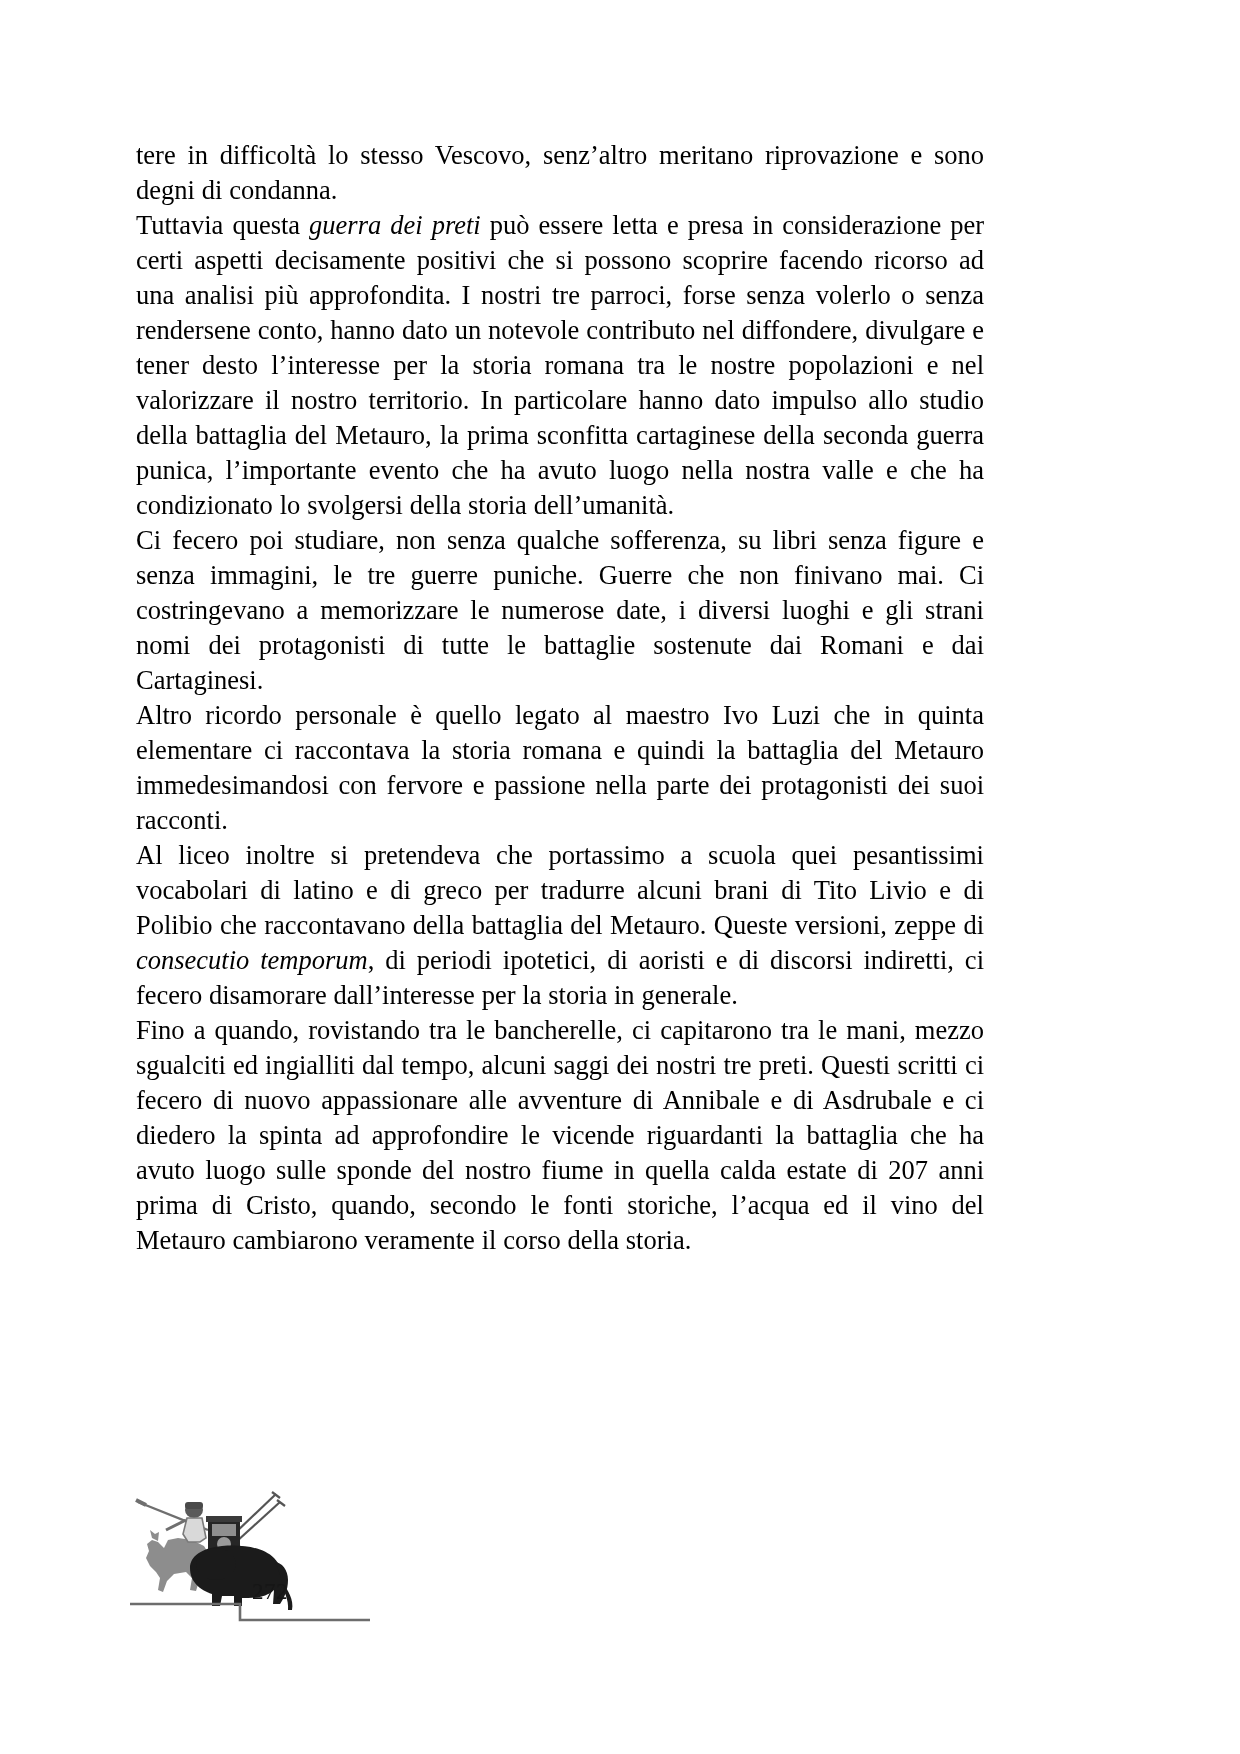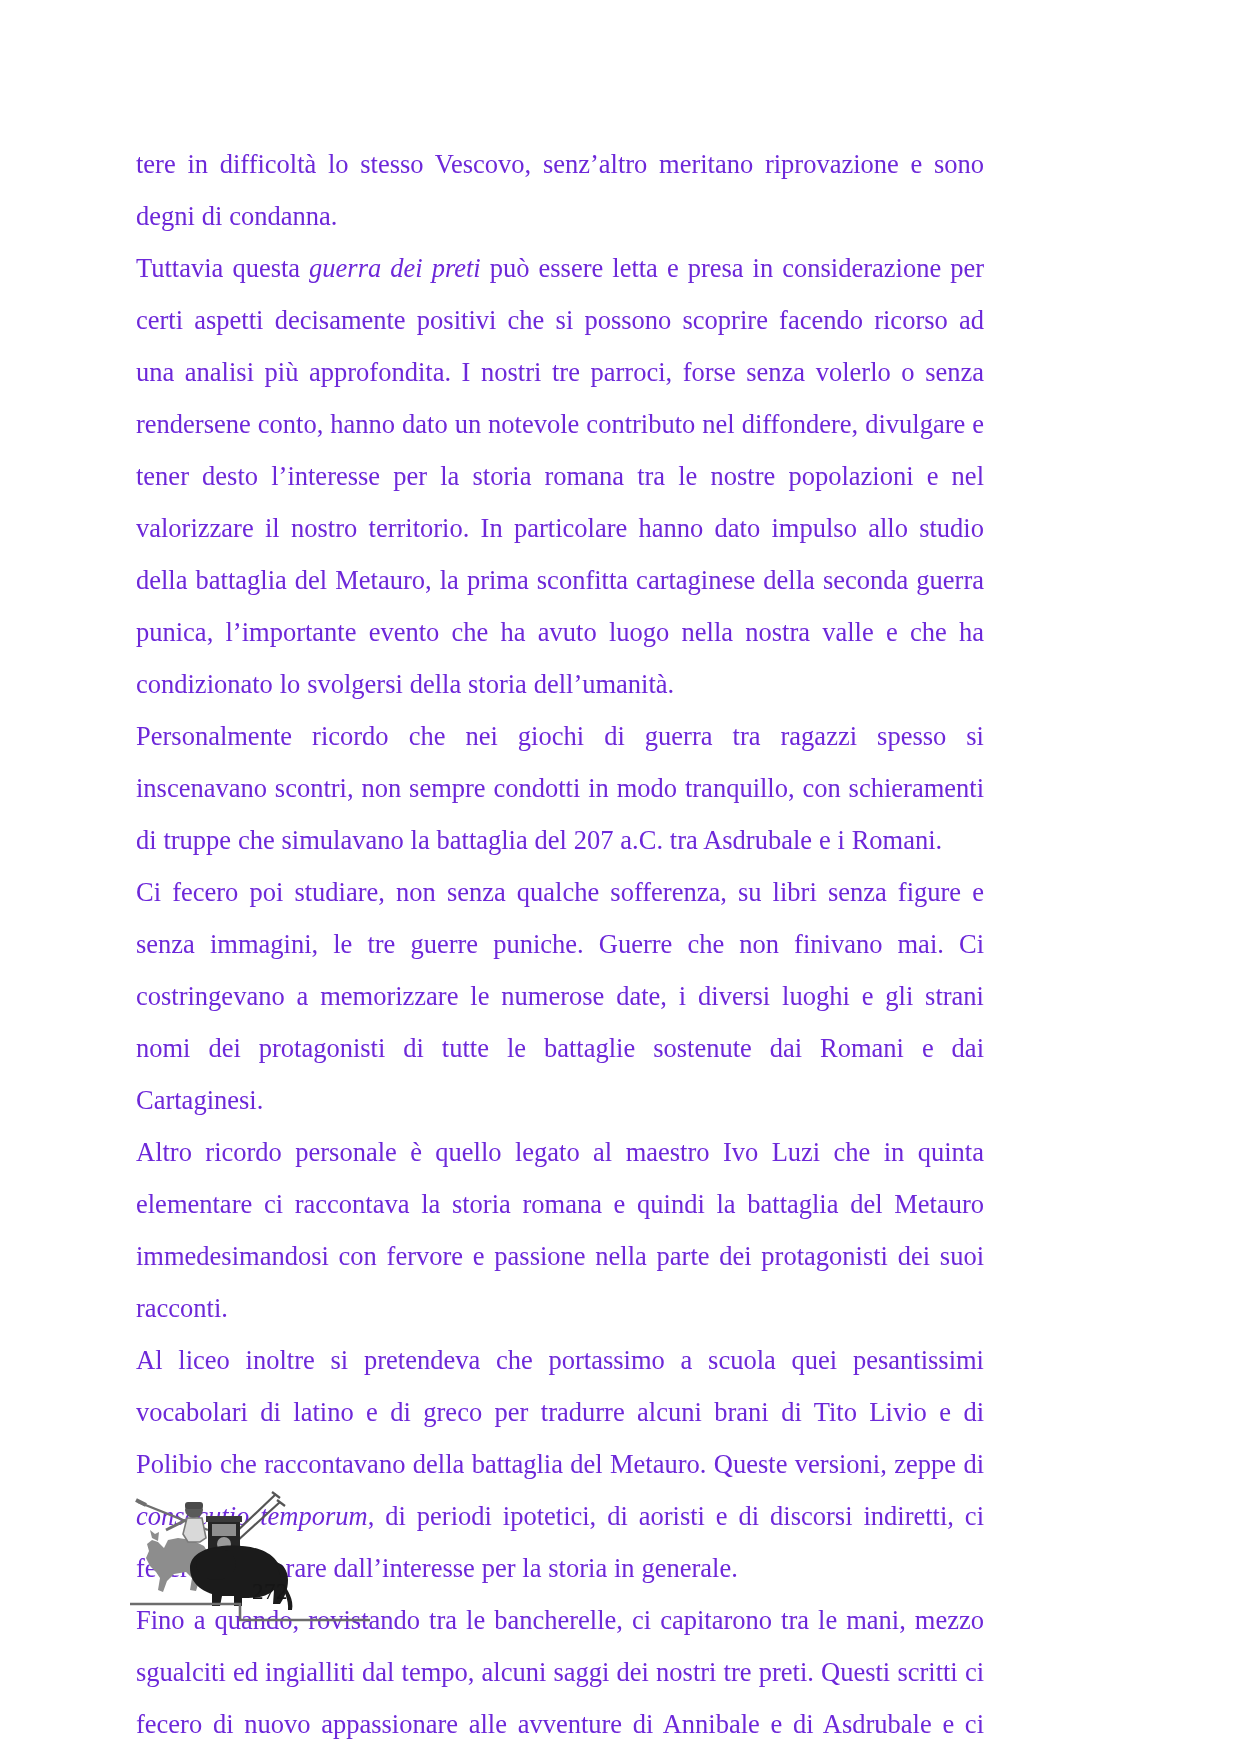--- a/index.html
+++ b/index.html
@@ -20,22 +20,22 @@
     position: absolute;
     left: 136px;
     top: 138px;
     width: 848px;
   }
   .para {
     margin: 0;
     text-align: justify;
     text-justify: inter-word;
     font-size: 26.5px;
-    line-height: 52px;
-    color: #6d28d9;
+    line-height: 35px;
+    color: #000000;
     -webkit-font-smoothing: antialiased;
     hyphens: none;
     word-spacing: 0.2px;
   }
   .para em {
   }
   
   .footer {
     position: absolute;
     left: 130px;
@@ -59,21 +59,20 @@
   }
 </style>
 </head>
 <body>
 
 <div class="page">
 
   <div class="textblock">
     <p class="para" id="p1"><span>tere in difficoltà lo stesso Vescovo, senz’altro meritano riprovazione e sono degni di condanna.</span></p>
     <p class="para" id="p2"><span>Tuttavia questa </span><em>guerra dei preti</em><span> può essere letta e presa in considerazione per certi aspetti decisamente positivi che si possono scoprire facendo ricorso ad una analisi più approfondita. I nostri tre parroci, forse senza volerlo  o senza rendersene conto, hanno dato un notevole contributo nel diffondere, divulgare e tener desto l’interesse per la storia romana tra le nostre popolazioni e nel valorizzare il nostro territorio. In particolare hanno dato impulso allo studio della battaglia del Metauro, la prima sconfitta cartaginese della seconda guerra punica, l’importante evento che ha avuto luogo nella nostra valle e che ha condizionato lo svolgersi della storia dell’umanità.</span></p>
-    <p class="para" id="p3"><span>Personalmente ricordo che nei giochi di guerra tra ragazzi spesso si inscenavano scontri, non sempre condotti in modo tranquillo, con schieramenti di truppe che simulavano la battaglia del 207 a.C. tra Asdrubale e i Romani.</span></p>
     <p class="para" id="p5"><span>Ci fecero poi studiare, non senza qualche sofferenza, su libri senza figure e senza immagini, le tre guerre puniche. Guerre che non finivano mai. Ci costringevano a memorizzare le numerose date, i diversi luoghi e gli strani nomi dei protagonisti di tutte le battaglie sostenute dai Romani e dai Cartaginesi.</span></p>
     <p class="para" id="p4"><span>Altro ricordo personale è quello legato al maestro Ivo Luzi che in quinta elementare ci raccontava la storia romana e quindi la battaglia del Metauro immedesimandosi con fervore e passione nella parte dei protagonisti dei suoi racconti.</span></p>
     <p class="para" id="p6"><span>Al liceo inoltre si pretendeva che portassimo a scuola quei pesantissimi vocabolari di latino e di greco per tradurre alcuni brani di Tito Livio e di Polibio che raccontavano della battaglia del Metauro. Queste versioni, zeppe di </span><em>consecutio temporum</em><span>, di periodi ipotetici, di aoristi e di discorsi indiretti, ci fecero disamorare dall’interesse per la storia in generale.</span></p>
     <p class="para" id="p7"><span>Fino a quando, rovistando tra le bancherelle, ci capitarono tra le mani, mezzo sgualciti ed ingialliti dal tempo, alcuni saggi dei nostri tre preti. Questi scritti ci fecero di nuovo appassionare alle avventure di Annibale e di Asdrubale e ci diedero la spinta ad approfondire le vicende riguardanti la battaglia che ha avuto luogo sulle sponde del nostro fiume in quella calda estate di 207 anni prima di Cristo, quando, secondo le fonti storiche, l’acqua ed il vino del Metauro cambiarono veramente il corso della storia.</span></p>
   </div>
 
   <div class="footer">
     <svg class="footer-art" width="300" height="140" viewBox="0 0 300 140">
 
       <path d="M8 16 L78 44" stroke="#6f6f6f" stroke-width="2.4" fill="none"></path>

